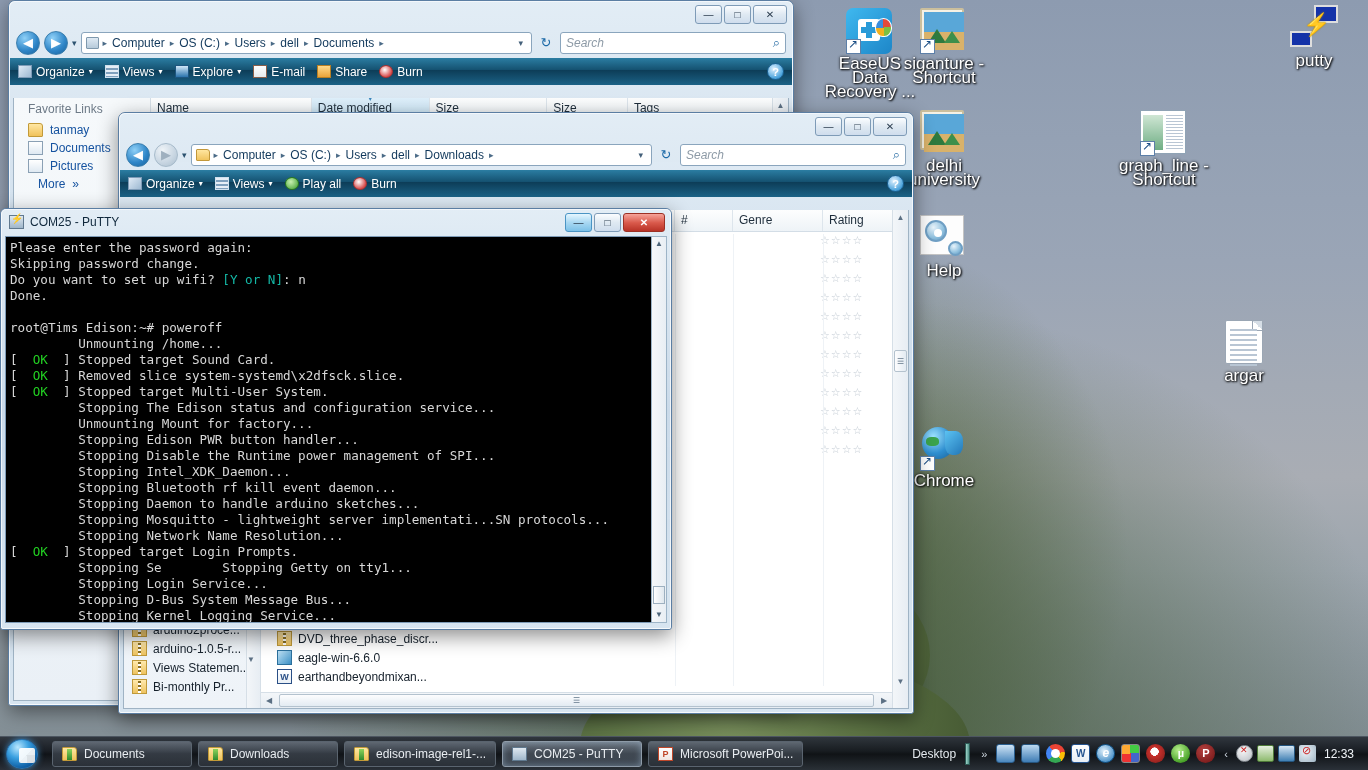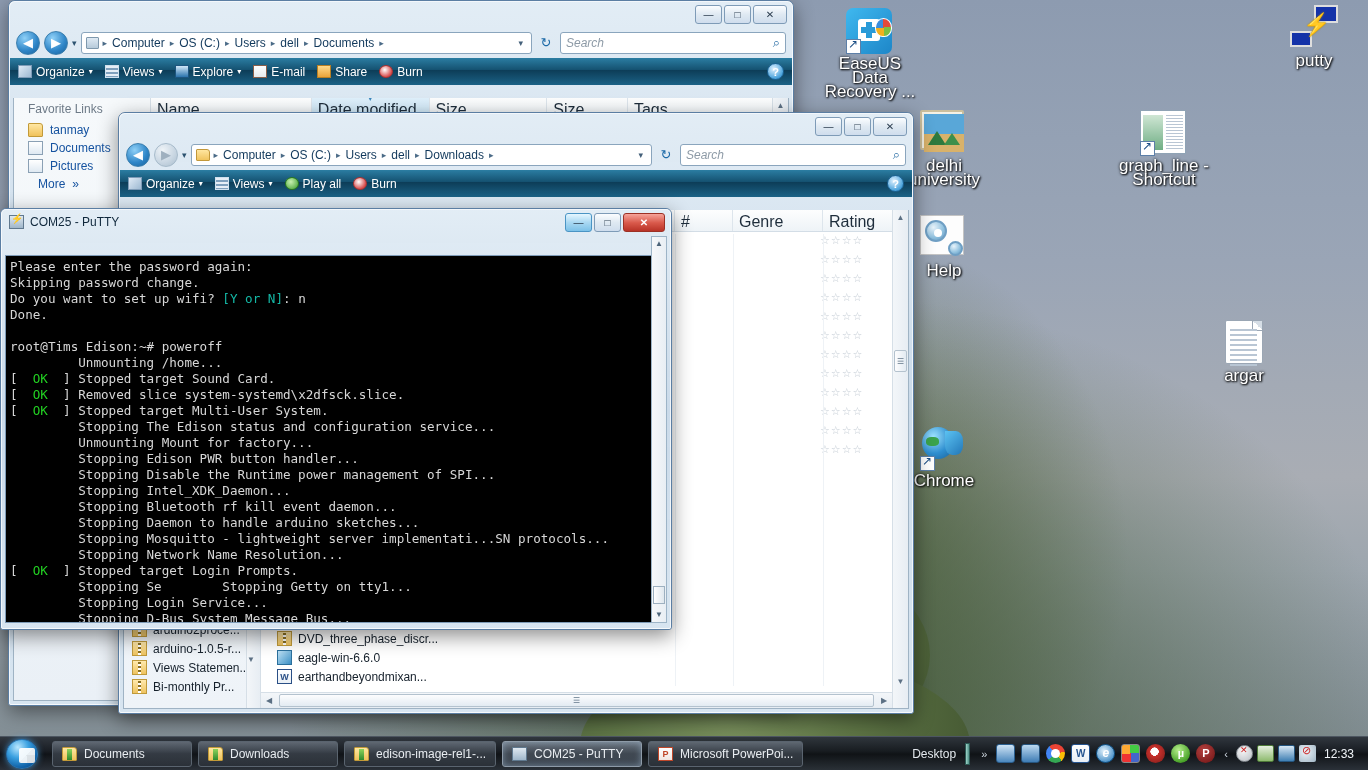--- a/index.html
+++ b/index.html
@@ -152,21 +152,21 @@
   .ico-explore { background:linear-gradient(to bottom,#cfe6f7,#2b74ad); border:1px solid #1d557f; }
   .ico-email { background:linear-gradient(to bottom,#fff,#e4e9ee); border:1px solid #8b5f4a; }
   .ico-share { background:linear-gradient(to bottom,#ffd98a,#e8a33a); border:1px solid #b97f24; }
   .ico-burn { border-radius:50%; background:radial-gradient(circle at 40% 35%,#fff,#d74c4c 70%); border:1px solid #a33; }
   .ico-play { border-radius:50%; background:radial-gradient(circle at 40% 35%,#c8f0b0,#3a9c2c); border:1px solid #2b7a1f; }
   .helpq { position:absolute; right:8px; top:5px; width:17px;height:17px; border-radius:50%;
      background:radial-gradient(circle at 38% 32%,#dff1ff,#4aa3dc 70%,#2a7cb5); border:1px solid #1d6496;
      color:#fff; font-size:11px; font-weight:bold; text-align:center; line-height:16px; }
   .colhdr {
     display:flex; height:22px; background:linear-gradient(to bottom,#fdfefe,#eef3f7);
-    border-bottom:1px solid #d3dde6; font-size:16px; color:#1e2d3b;justify-content:center;
+    border-bottom:1px solid #d3dde6; font-size:12px; color:#1e2d3b;justify-content:center;
   }
   .colhdr .c { padding:3px 6px; border-right:1px solid #dde5ec; position:relative; white-space:nowrap; }
   .colhdr .c.sorted { background:linear-gradient(to bottom,#dff0fb,#cae6f7); }
   .colhdr .c.sorted::after { content:"▾"; position:absolute; left:50%; top:-4px; transform:translateX(-50%); font-size:8px; color:#3d87bd; }
   .favlinks { font-size:12px; }
   .favlinks .fl-title { color:#6d7a87; padding:4px 0 5px 14px; font-size:12px; }
   .favlinks .fl { display:flex; align-items:center; gap:7px; padding:2px 0 2px 14px; color:#1653a0; }
   .favlinks .fl .fi { width:15px;height:14px; flex:0 0 auto; }
   .fi-folder { background:linear-gradient(to bottom,#ffe7a3,#f0c25b); border:1px solid #c29a38; border-radius:1px 3px 1px 1px; }
   .fi-doc { background:linear-gradient(to bottom,#fff,#dfe9f2); border:1px solid #8aa0b4; }
@@ -202,21 +202,21 @@
   #putty-win .win-frame { border-radius:5px 5px 2px 2px; }
   .putty-title { display:flex; align-items:center; gap:6px; padding:5px 0 0 7px; }
   .putty-ico { width:15px;height:14px; background:linear-gradient(to bottom,#dfe8f0,#9fb6ca);
      border:1px solid #60798f; position:relative; }
   .putty-ico::after { content:"⚡"; position:absolute; left:1px; top:-3px; font-size:10px; color:#d9a400; }
   .term {
     position:absolute; left:3px; top:26px; right:3px; bottom:5px;
     background:#000; border:1px solid #7e9bb7;
     font-family:"DejaVu Sans Mono","Liberation Mono",monospace;
     font-size:12.6px; line-height:16px; color:#d7d7d7;
-    padding:3px 0 0 4px; overflow:hidden; white-space:pre;margin-top:19px;
+    padding:3px 0 0 4px; overflow:hidden; white-space:pre;
   }
   .term .ok { color:#22d022; }
   .term .yel { color:#14b8a6; }
   .term-scroll {
     position:absolute; right:3px; top:26px; bottom:5px; width:16px;
     background:linear-gradient(to right,#f6f8fa,#e8eef4); border:1px solid #9db4c7;
   }
   .term-scroll .arrow { height:14px; text-align:center; font-size:8px; color:#4c6479; line-height:14px; }
   .term-scroll .thumb { position:absolute; left:1px; width:12px; height:18px; bottom:18px;
      background:linear-gradient(to right,#fefeff,#dfe7ee); border:1px solid #9db0c0; }
@@ -306,20 +306,32 @@
     <div class="glyph">
       <div class="ico-easeus">
           <div class="cross"></div>
           <div class="shield"></div>
         </div>
       <div class="shortcut-arrow"></div>
     </div>
     <div class="dlabel">EaseUS Data Recovery ...</div>
   </div>
 
+  <div class="dicon" style="left:896px;top:8px;">
+    <div class="glyph">
+      <div class="ico-photo">
+          <div class="pic">
+            <div class="hill"></div>
+            <div class="hill2"></div>
+          </div>
+        </div>
+      <div class="shortcut-arrow"></div>
+    </div>
+    <div class="dlabel">siganture - Shortcut</div>
+  </div>
 
   <div class="dicon" style="left:1266px;top:5px;">
     <div class="glyph">
       <div class="ico-putty">
           <div class="mon1"></div>
           <div class="mon2"></div>
           <div class="bolt">⚡</div>
         </div>
     </div>
     <div class="dlabel">putty</div>

